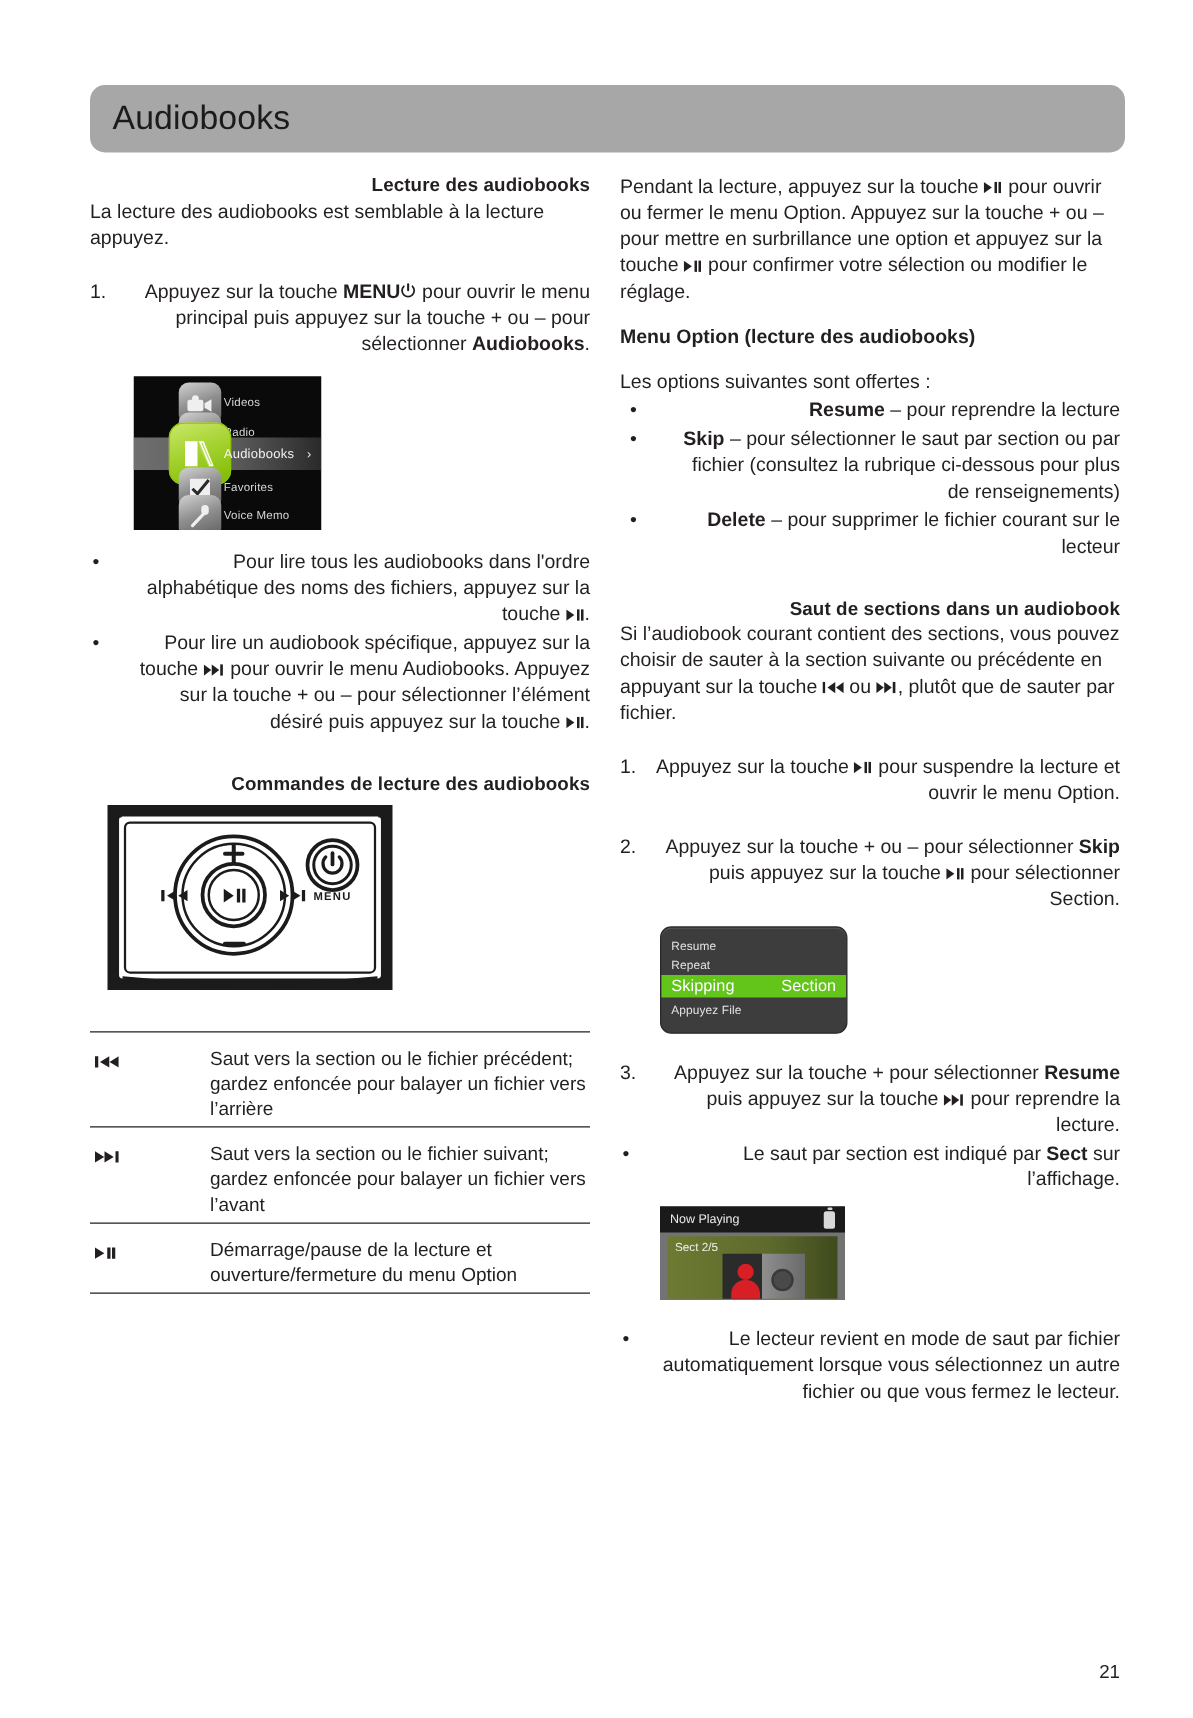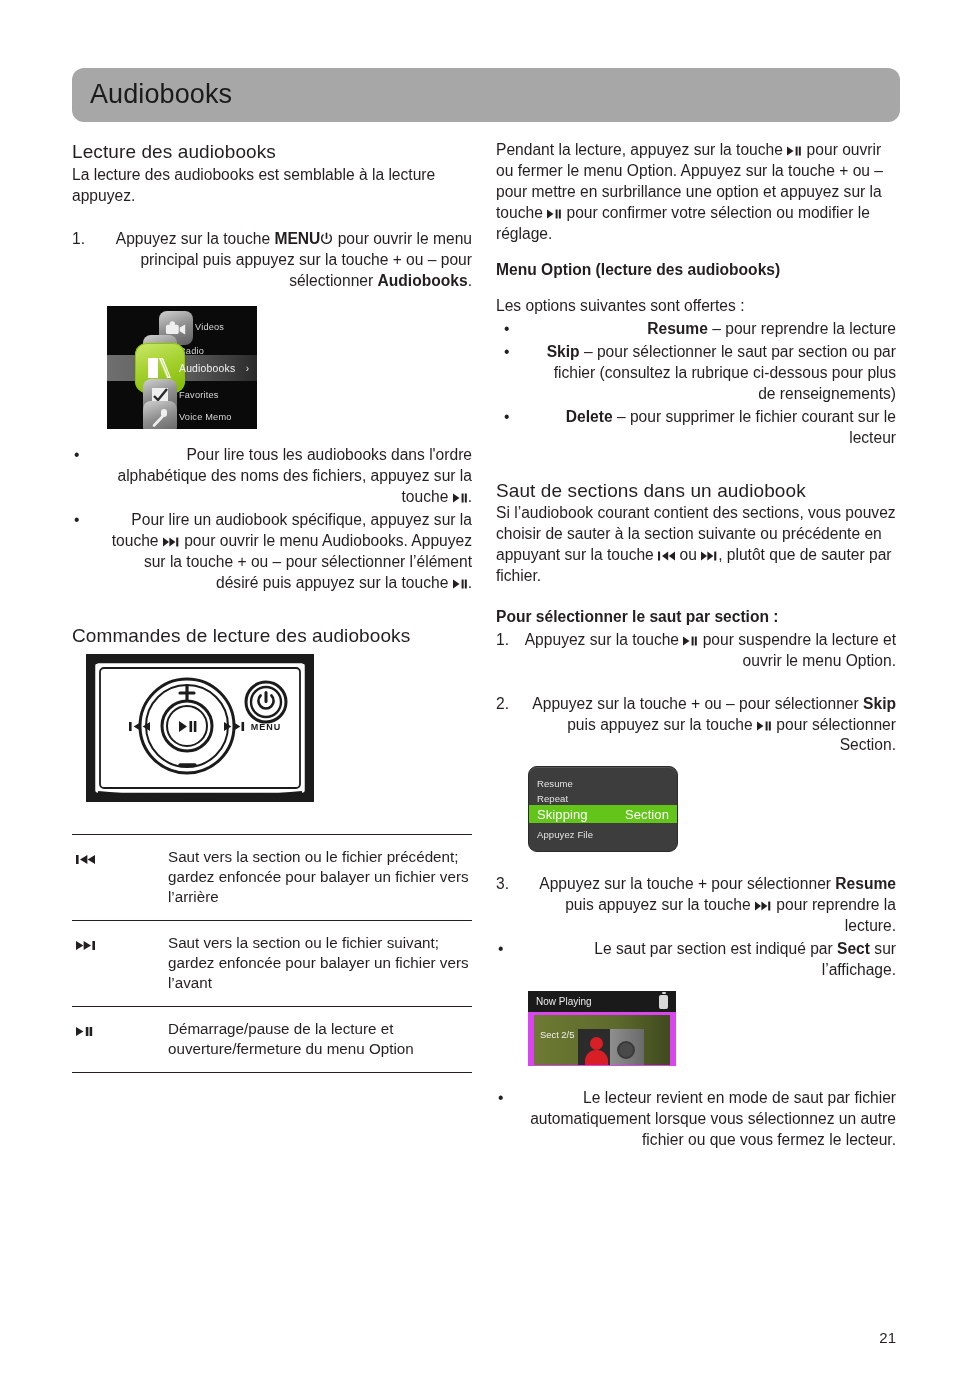--- a/index.html
+++ b/index.html
@@ -40,26 +40,27 @@
 
   
   .col {
     position: absolute;
     top: 140px;
   }
   .col-left  { left: 72px;  width: 400px; }
   .col-right { left: 496px; width: 400px; }
 
   h2.sec {
-    font-size: 19px;
-    font-weight: 400;
+    font-size: 15px;
+    font-weight: 700;
     margin: 0 0 2px 0;
     line-height: 1.22;
     color: #231f20;
     letter-spacing: 0.1px;
+    text-align: right;
   }
   h2.sec.tight { margin-bottom: 1px; }
 
   p.body {
     font-size: 15.6px;
     line-height: 1.345;
     margin: 0;
     color: #231f20;
   }
   p.body + p.body { margin-top: 15px; }
@@ -168,21 +169,21 @@
     margin-left: 8px;
   }
 
   
   table.keys {
     border-collapse: collapse;
     width: 400px;
     margin-top: 22px;
   }
   table.keys td {
-    padding: 12px 0 13px 0;
+    padding: 12px 0 3px 0;
     vertical-align: top;
     font-size: 15.2px;
     line-height: 1.32;
     border-bottom: 1.6px solid #231f20;
   }
   table.keys tr:first-child td { border-top: 1.6px solid #231f20; }
   table.keys td.k {
     width: 92px;
     padding-left: 4px;
     padding-top: 14px;
@@ -223,21 +224,21 @@
     padding-right: 8px;
   }
 
   
   .shot-np {
     position: relative;
     width: 148px;
     height: 75px;
     margin-left: 32px;
     margin-top: 10px;
-    background: #d946ef;
+    background: #737373;
     overflow: hidden;
   }
   .shot-np .npbar {
     position: absolute;
     left: 0; top: 0;
     width: 100%;
     height: 21px;
     background: #1a1a1a;
     display: flex;
     align-items: center;
@@ -266,21 +267,21 @@
   }
   .shot-np .sect {
     position: absolute;
     left: 6px; top: 24px;
     width: 136px;
     height: 50px;
     background: linear-gradient(to right, #6d7a32 0%, #5d6a2c 60%, #3f4a1e 100%);
   }
   .shot-np .sect .sl {
     position: absolute;
-    left: 6px; top: 14px;
+    left: 6px; top: 3px;
     font-size: 9.4px;
     color: #f0f0f0;
   }
   .shot-np .art {
     position: absolute;
     left: 44px; top: 14px;
     width: 66px;
     height: 36px;
     background: linear-gradient(to right, #2b2b2b 0%, #2b2b2b 48%, #8f8f8f 48%, #6a6a6a 100%);
     overflow: hidden;
@@ -336,21 +337,21 @@
     <span class="txt"><span>Appuyez sur la touche </span><b>MENU</b><span class="glyph"><svg width="13" height="13" viewBox="0 0 24 24">
             <path d="M12 2.5v9" stroke="#231f20" stroke-width="3" stroke-linecap="round" fill="none"></path>
             <path d="M5.6 5.6a9 9 0 1 0 12.8 0" stroke="#231f20" stroke-width="2.6" fill="none" stroke-linecap="round"></path>
           </svg></span><span> pour ouvrir le menu principal puis appuyez sur la touche + ou – pour sélectionner </span><b>Audiobooks</b><span>.</span></span>
   </div>
 
   <div class="spacer-sm"></div>
   <div class="shot-menu">
     <div class="rowlist">
 
-      <div class="mrow" style="top:9px;margin-left:16px;">
+      <div class="mrow" style="top:9px;">
         <div class="tile" style="top:-4px;">
           <span class="ic">
             <svg width="22" height="15" viewBox="0 0 24 16">
                 <rect x="1" y="4" width="14" height="10" rx="2" fill="#efefef"></rect>
                 <path d="M16 7l6-3.5v11L16 11z" fill="#efefef"></path>
                 <circle cx="8" cy="3" r="3" fill="#efefef"></circle>
               </svg>
           </span>
         </div>
         <span class="lbl">Videos</span>
@@ -570,21 +571,20 @@
           <path d="M10.2 0.5v9L4 5z" fill="#231f20"></path>
           <path d="M17 0.5v9L10.8 5z" fill="#231f20"></path>
         </svg></span><span> ou </span><span class="glyph"><svg width="17" height="10" viewBox="0 0 17 10">
           <path d="M0 0.5l6 4.5L0 9.5z" fill="#231f20"></path>
           <path d="M6.4 0.5l6 4.5-6 4.5z" fill="#231f20"></path>
           <rect x="13.2" y="0.5" width="2.1" height="9" fill="#231f20"></rect>
         </svg></span><span>, plutôt que de sauter par fichier.</span></p>
 
   <div class="spacer-md"></div>
 
-  <p class="body" style="font-weight:700;">Pour sélectionner le saut par section :</p>
 
   <div class="li">
     <span class="mark num">1.</span>
     <span class="txt"><span>Appuyez sur la touche </span><span class="glyph"><svg width="15" height="10" viewBox="0 0 15 10">
             <path d="M0 0.5l6.5 4.5L0 9.5z" fill="#231f20"></path>
             <rect x="8.6" y="0.5" width="2" height="9" fill="#231f20"></rect>
             <rect x="11.8" y="0.5" width="2" height="9" fill="#231f20"></rect>
           </svg></span><span> pour suspendre la lecture et ouvrir le menu Option.</span></span>
   </div>
 

